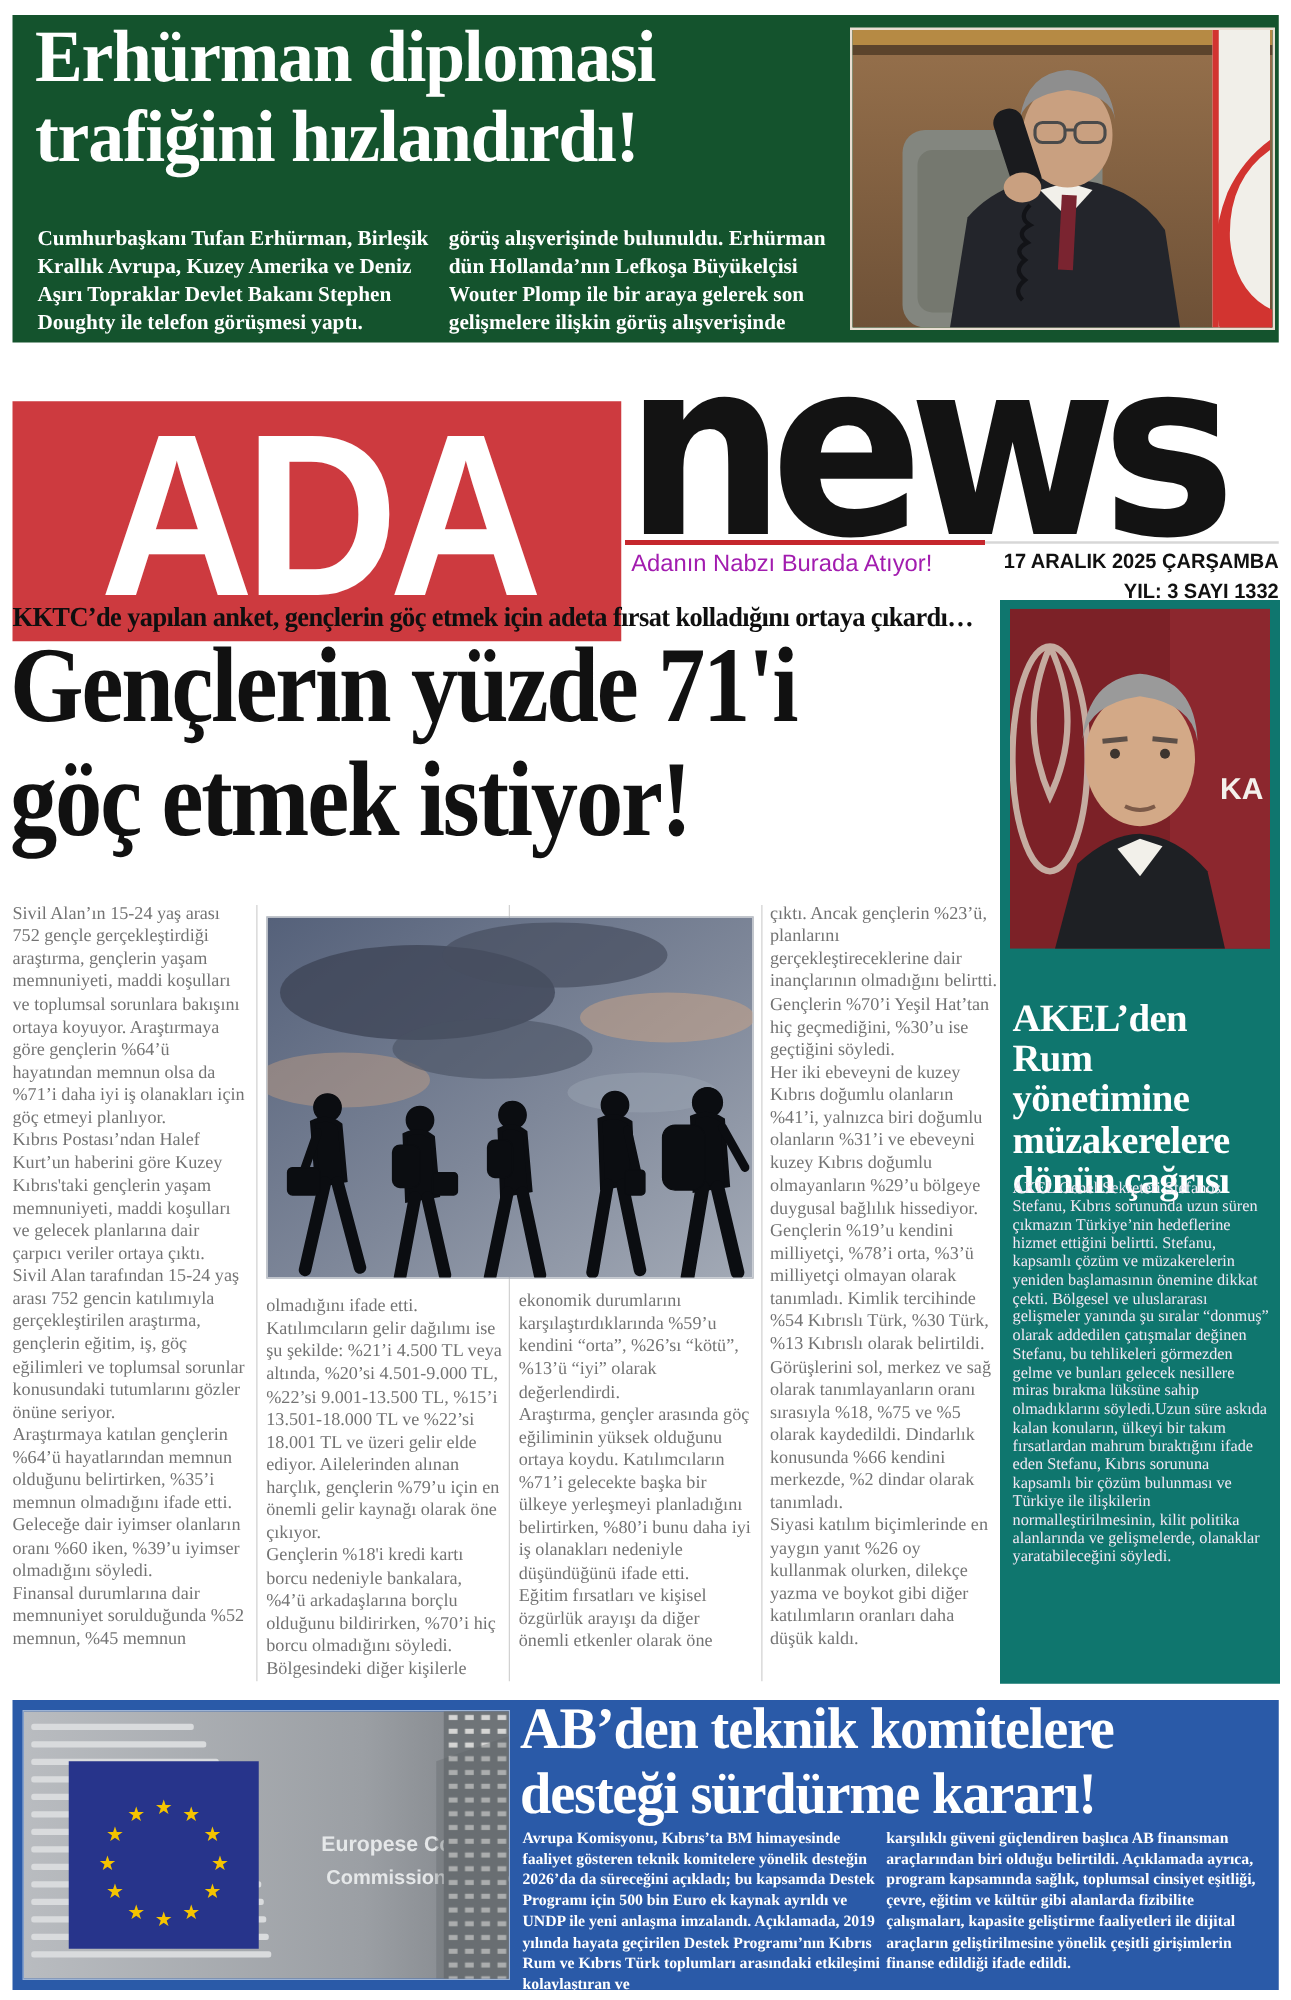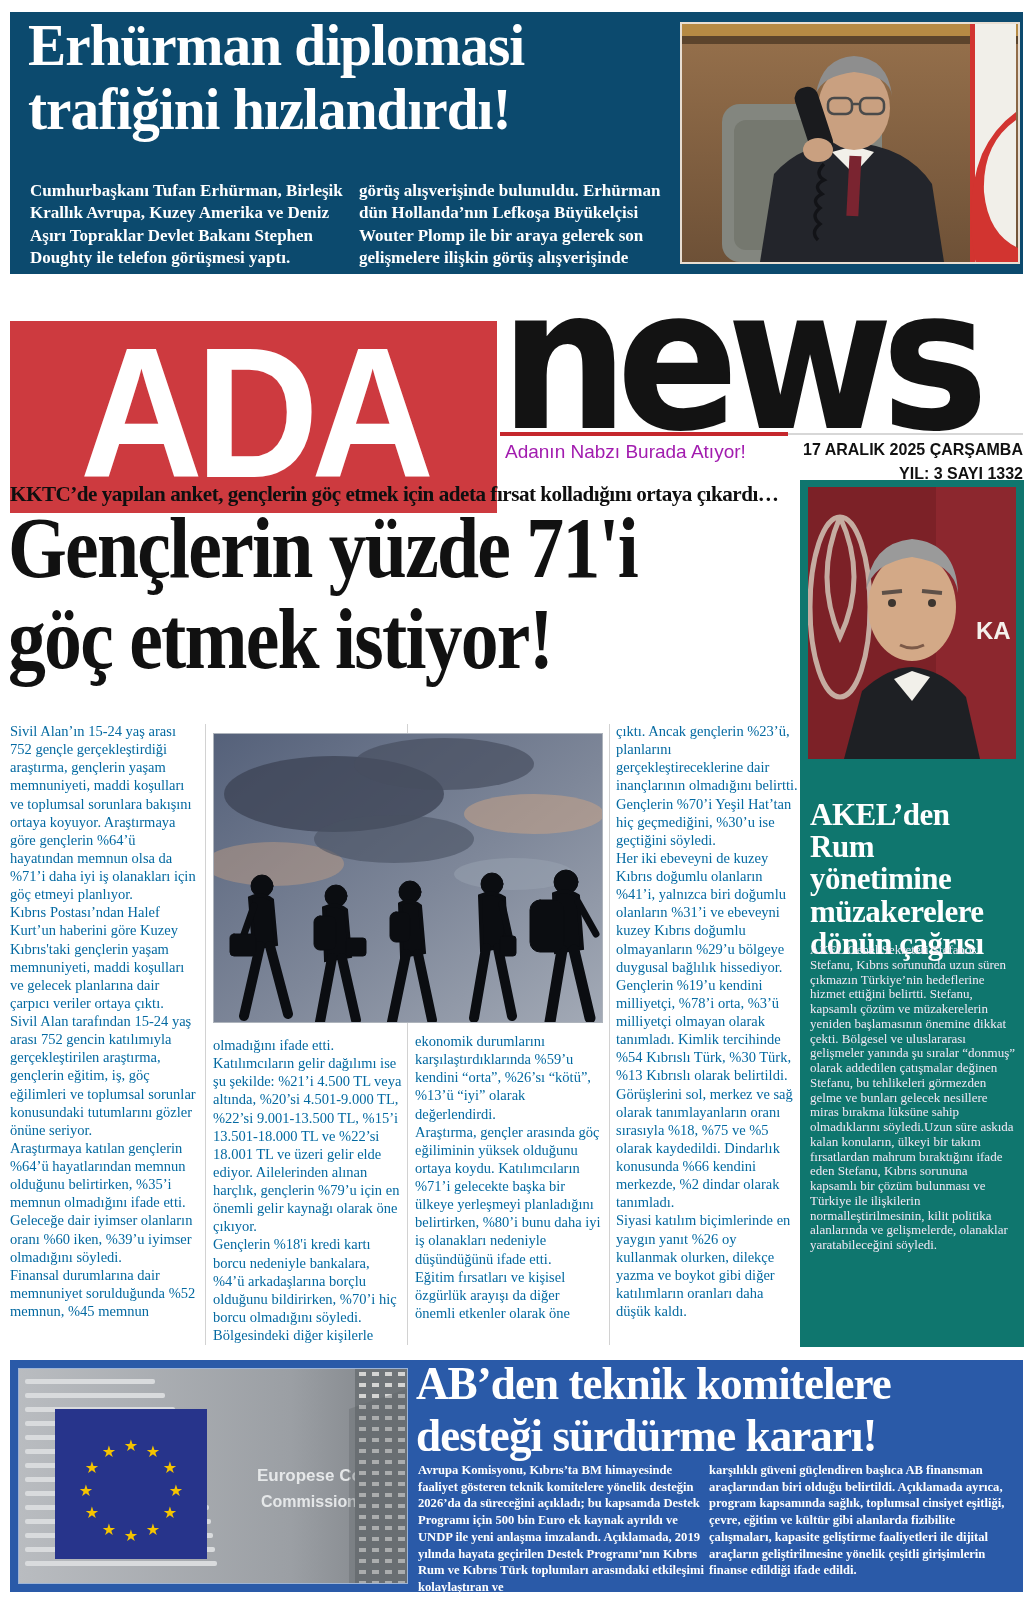--- a/index.html
+++ b/index.html
@@ -2,21 +2,21 @@
 <html lang="tr"><head>
 <meta charset="utf-8">
 <style>
   html,body{margin:0;padding:0;background:#ffffff;}
   .page{position:relative;width:1033px;height:1600px;margin:0 auto;background:#fff;overflow:hidden;
         font-family:"Liberation Serif",serif;color:#151515;}
   .abs{position:absolute;}
   .preline{white-space:pre-line;}
 
   
-  .top-banner{left:10px;top:12px;width:1013px;height:262px;background:#0c4a6e;}
+  .top-banner{left:10px;top:12px;width:1013px;height:262px;background:#14532d;}
   .top-headline{left:18px;top:2px;width:650px;color:#fff;font-weight:bold;font-size:59px;
                 line-height:1.08;letter-spacing:-1px;transform:scaleX(.97);transform-origin:left top;}
   .top-cols{left:20px;top:168px;width:645px;display:flex;gap:14px;}
   .top-col{width:315px;color:#fff;font-weight:bold;font-size:17px;line-height:1.32;}
   .top-photo{left:670px;top:10px;width:340px;height:242px;border:2px solid #e8ded2;box-sizing:border-box;}
 
   
   .ada-box{left:10px;top:285px;width:487px;height:192px;background:#cd3a3f;display:flex;
            align-items:flex-start;justify-content:center;margin-top:36px;}
   .ada-text{color:#fff;font-family:"Liberation Sans",sans-serif;font-weight:bold;font-size:185px;
@@ -28,21 +28,21 @@
   .news-rule-gray{left:788px;top:433px;width:235px;height:2px;background:#d7d7d7;}
   .tagline{left:505px;top:441px;width:300px;font-family:"Liberation Sans",sans-serif;font-size:19px;color:#a21caf;}
   .date-block{left:770px;top:438px;width:253px;text-align:right;font-family:"Liberation Sans",sans-serif;
               font-weight:bold;font-size:16.5px;color:#111;line-height:1.45;transform:scaleX(.97);transform-origin:right top;}
 
   
   .kicker{left:10px;top:481px;width:788px;font-weight:bold;font-size:22px;color:#0f0f0f;
           letter-spacing:-.5px;transform:scaleX(.96);transform-origin:left top;white-space:nowrap;}
   .main-headline{left:8px;top:503px;width:900px;font-weight:bold;font-size:86px;line-height:1.06;
                  color:#111;letter-spacing:-2px;transform:scaleX(.88);transform-origin:left top;}
-  .main-col{font-size:14.5px;line-height:1.25;color:#0369a1;overflow:hidden;}
+  .main-col{font-size:14.5px;line-height:1.25;color:#737373;overflow:hidden;}
   .col1{left:10px;top:722px;width:190px;height:625px;}
   .col2{left:213px;top:1036px;width:190px;height:315px;}
   .col3{left:415px;top:1032px;width:188px;height:315px;}
   .col4{left:616px;top:722px;width:182px;height:625px;}
   .colrule{width:1px;background:#d2d2d2;top:724px;height:621px;}
   .rule1{left:205px;} .rule2{left:407px;} .rule3{left:609px;}
   .main-photo{left:213px;top:733px;width:390px;height:290px;border:1px solid #aeb4bc;box-sizing:border-box;}
 
   
   .sidebar{left:800px;top:480px;width:224px;height:867px;background:#0f766e;}

